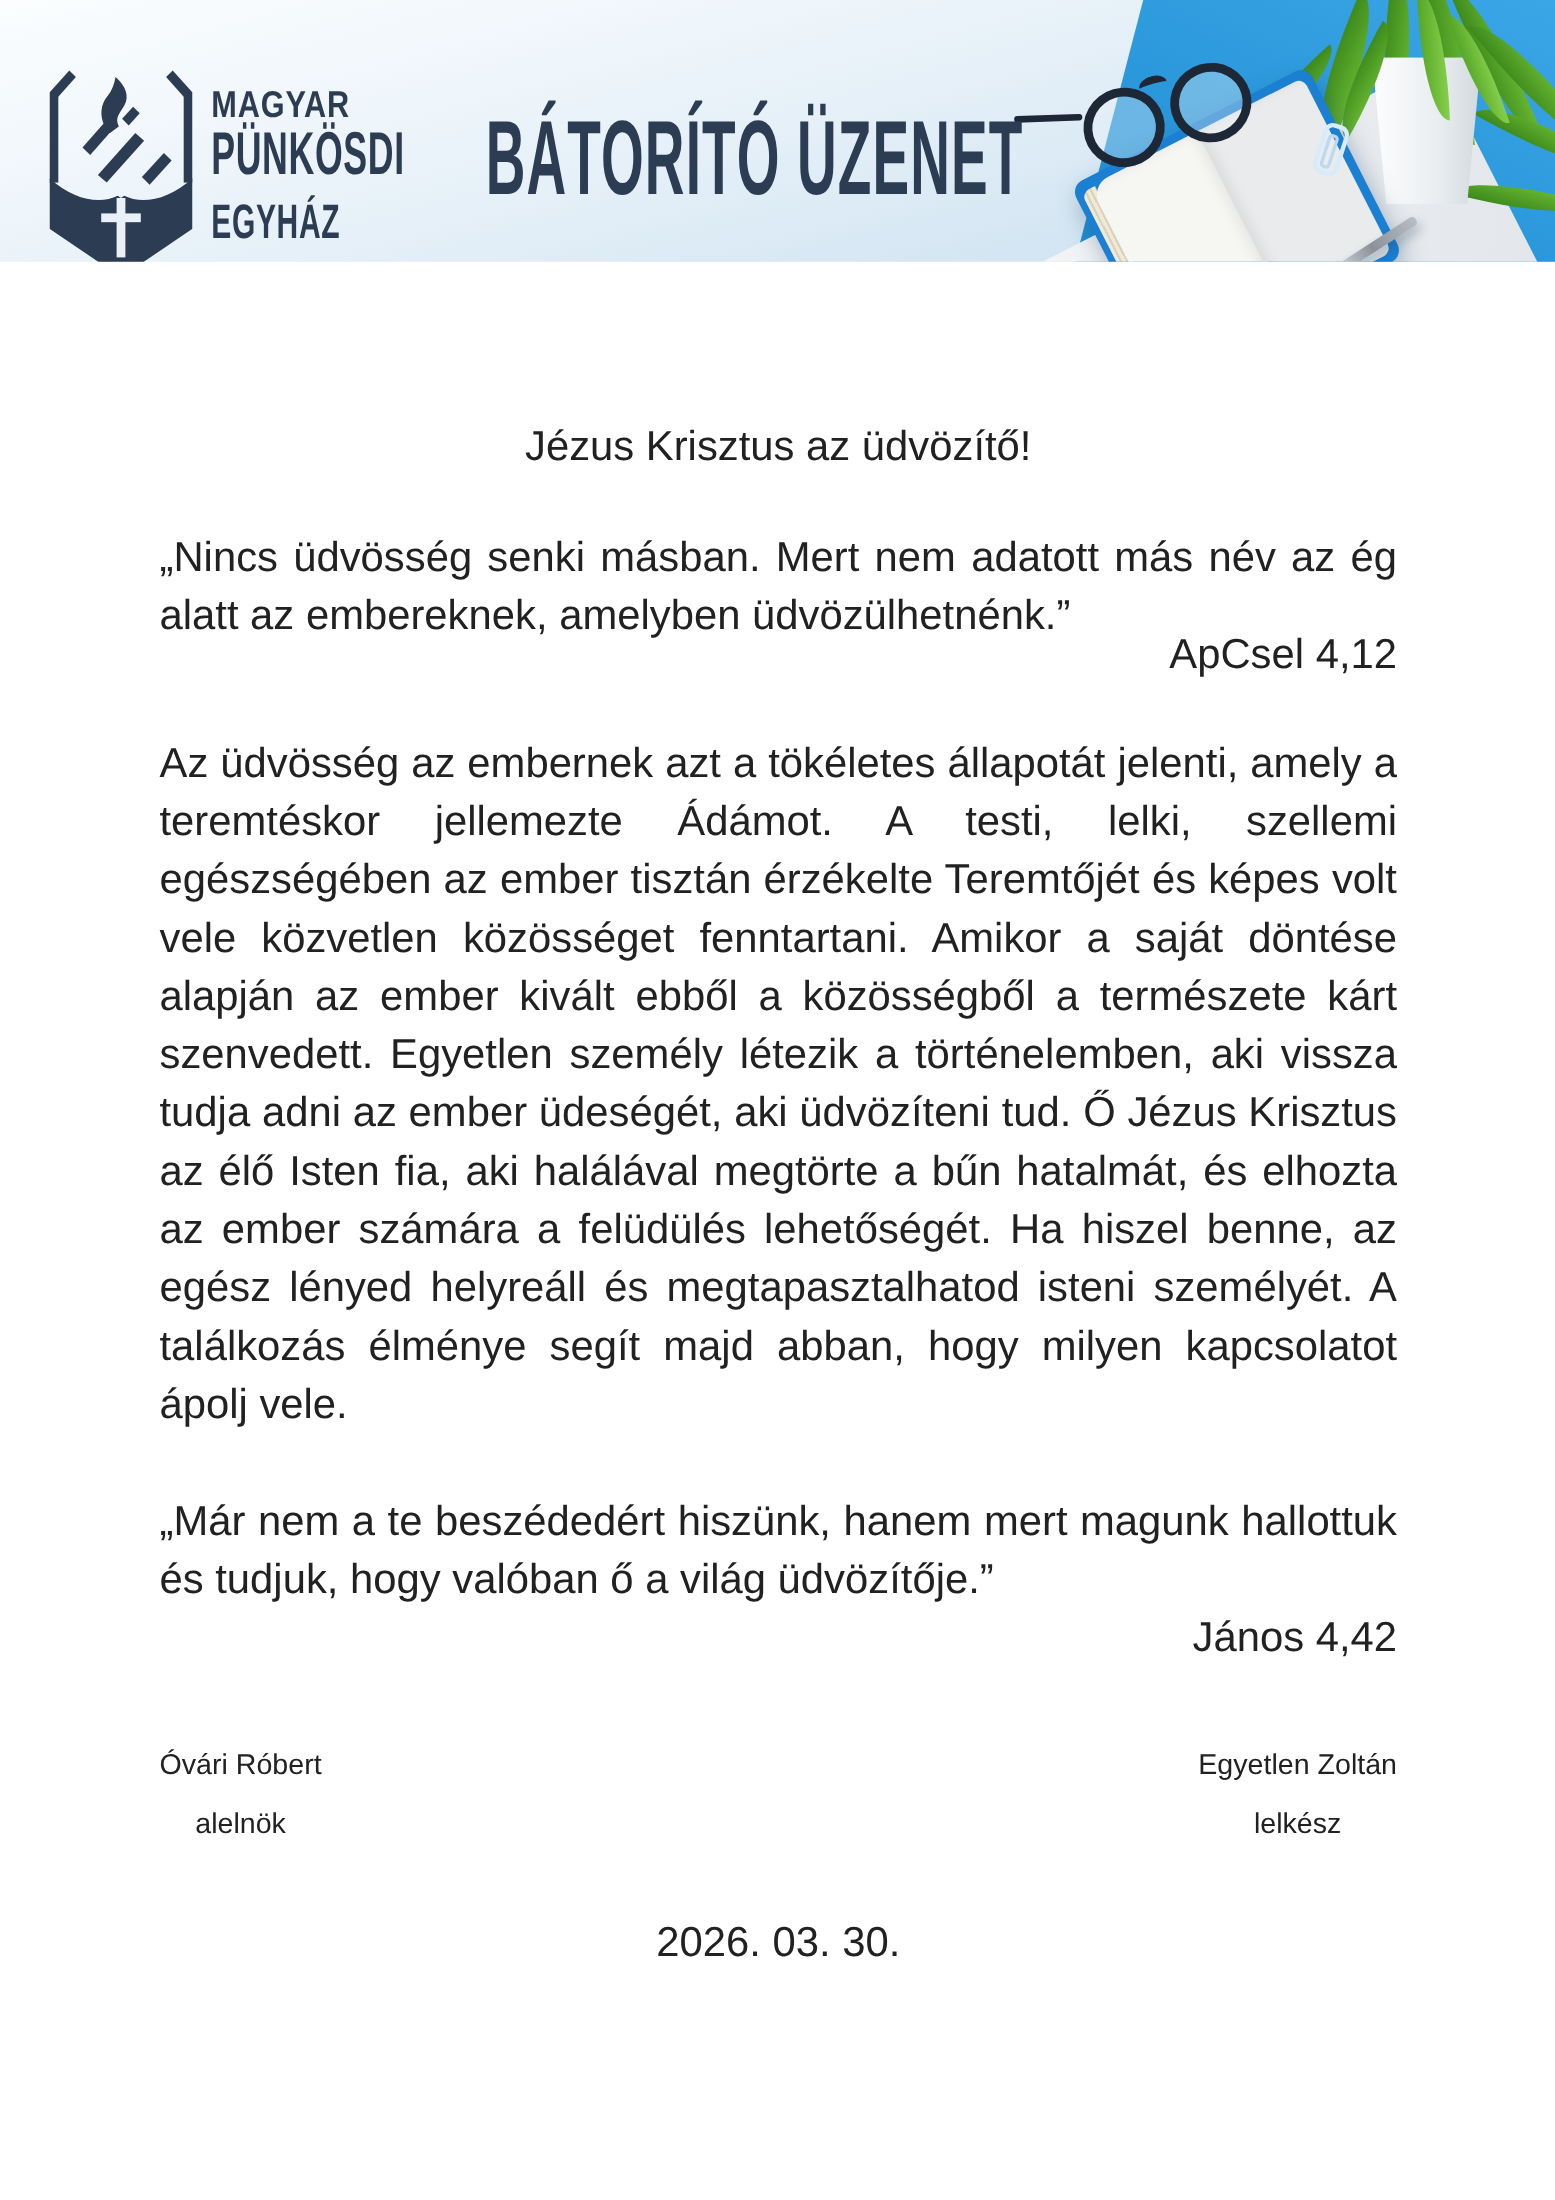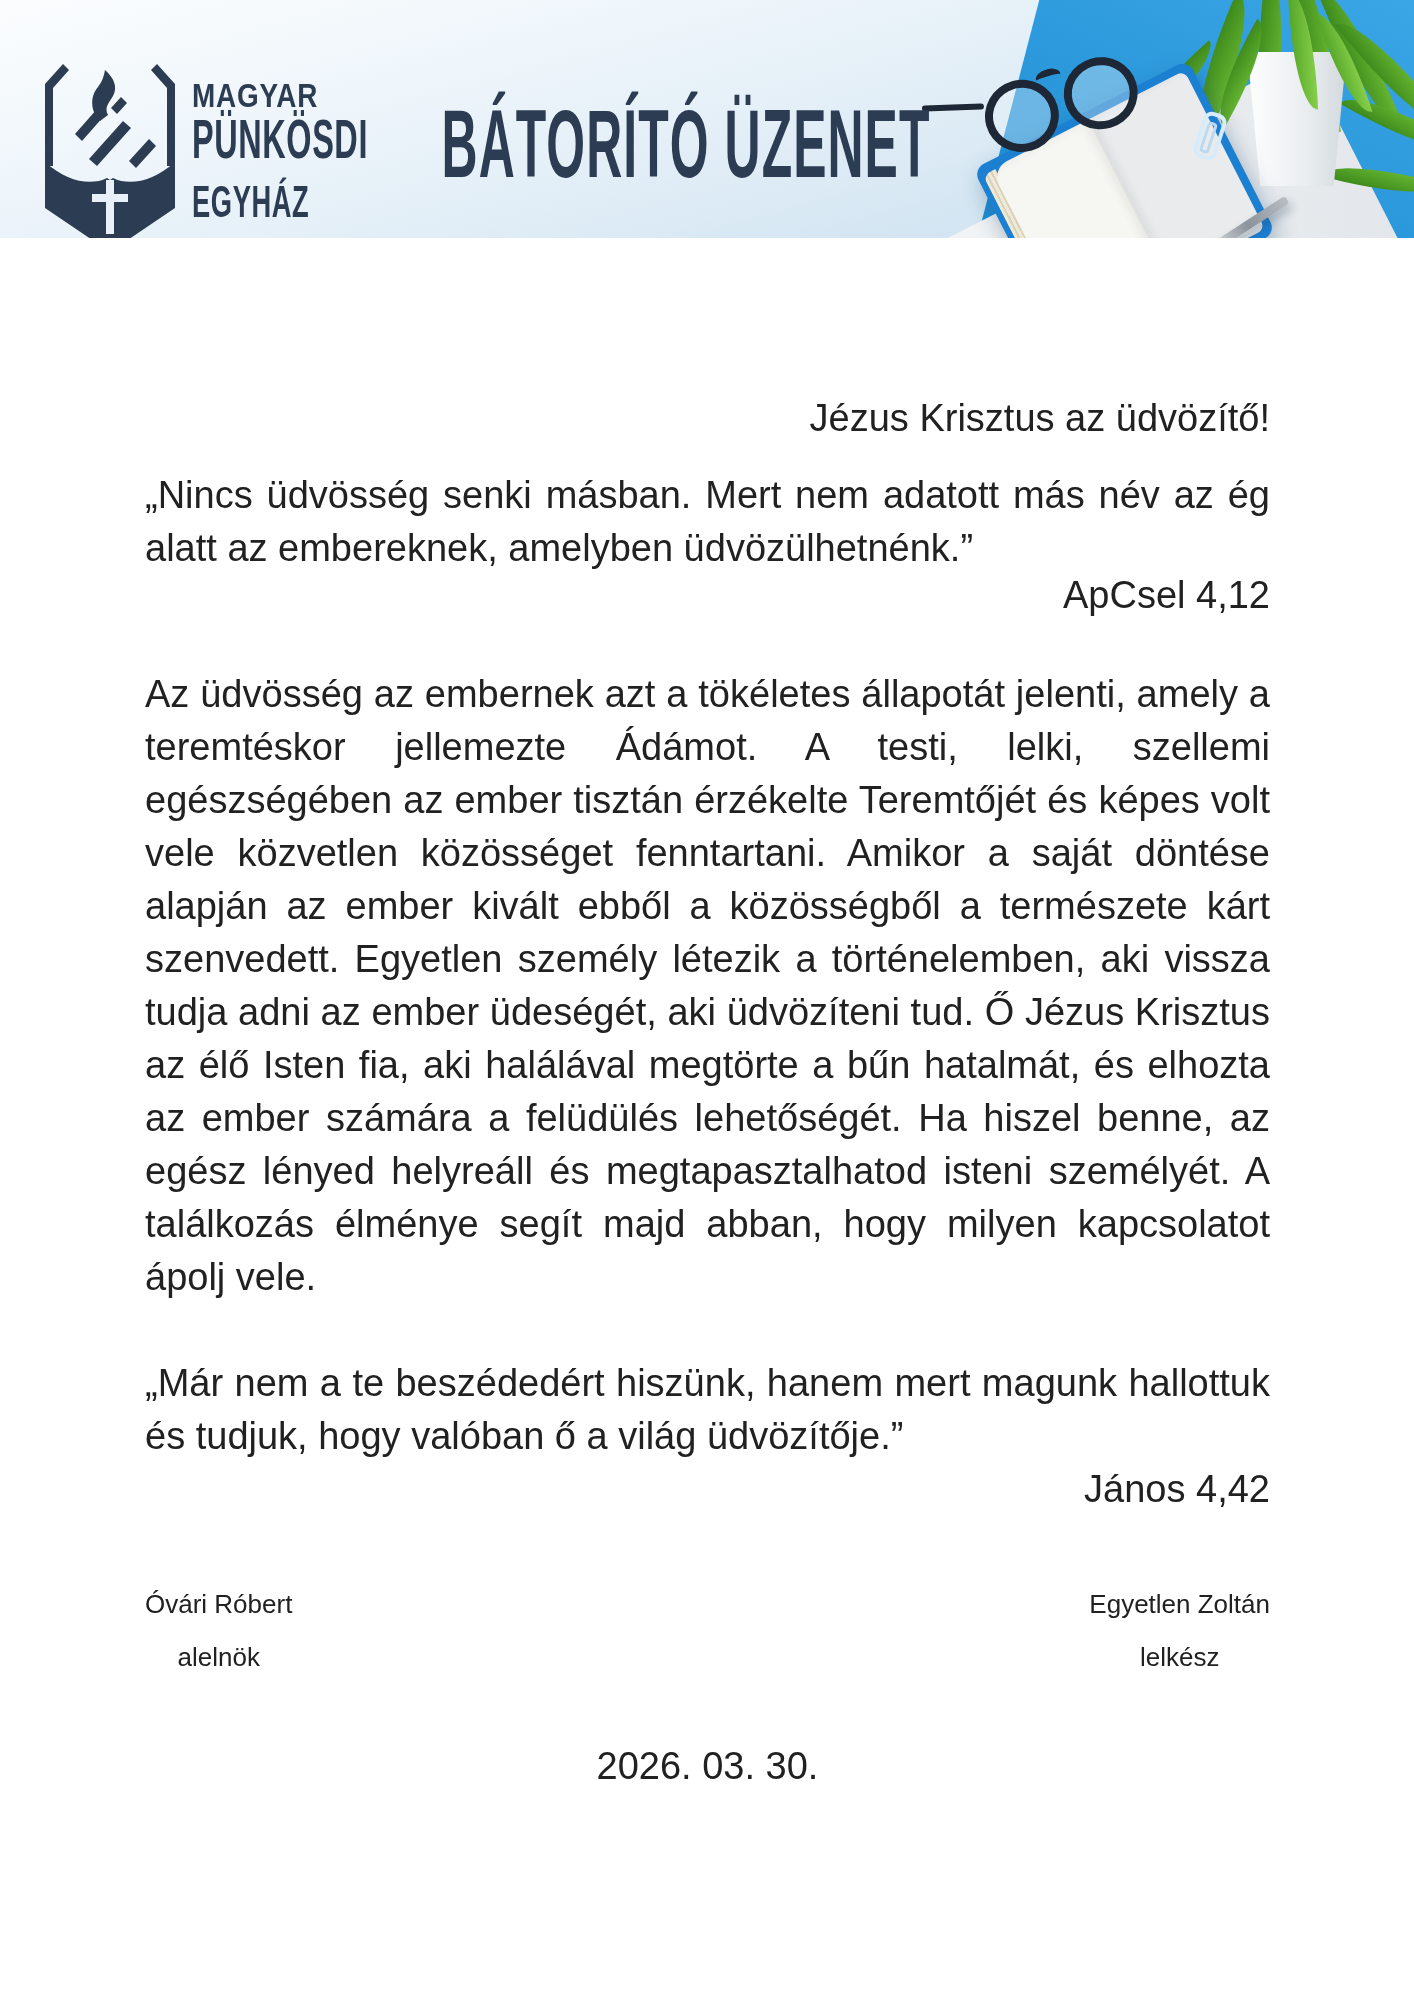--- a/index.html
+++ b/index.html
@@ -127,23 +127,23 @@
       <rect x="47" y="132" width="36" height="8"></rect>
     </g>
   </svg>
   <div class="logo-line logo-magyar">MAGYAR</div>
   <div class="logo-line logo-punkosdi">PÜNKÖSDI</div>
   <div class="logo-line logo-egyhaz">EGYHÁZ</div>
 
   <div class="banner-title">BÁTORÍTÓ ÜZENET</div>
 </div>
 
-<div class="tblock center" style="top:392px;text-align:right;">Jézus Krisztus az üdvözítő!</div>
+<div class="tblock center" style="top:380px;">Jézus Krisztus az üdvözítő!</div>
 
-<div class="tblock just" style="top:469px;">„Nincs üdvösség senki másban. Mert nem adatott más név az ég alatt az embereknek, amelyben üdvözülhetnénk.”</div>
+<div class="tblock just" style="top:481px;">„Nincs üdvösség senki másban. Mert nem adatott más név az ég alatt az embereknek, amelyben üdvözülhetnénk.”</div>
 
 <div class="tblock right" style="top:569px;">ApCsel 4,12</div>
 
 <div class="tblock just" style="top:668px;">Az üdvösség az embernek azt a tökéletes állapotát jelenti, amely a teremtéskor jellemezte Ádámot. A testi, lelki, szellemi egészségében az ember tisztán érzékelte Teremtőjét és képes volt vele közvetlen közösséget fenntartani. Amikor a saját döntése alapján az ember kivált ebből a közösségből a természete kárt szenvedett. Egyetlen személy létezik a történelemben, aki vissza tudja adni az ember üdeségét, aki üdvözíteni tud. Ő Jézus Krisztus az élő Isten fia, aki halálával megtörte a bűn hatalmát, és elhozta az ember számára a felüdülés lehetőségét. Ha hiszel benne, az egész lényed helyreáll és megtapasztalhatod isteni személyét. A találkozás élménye segít majd abban, hogy milyen kapcsolatot ápolj vele.</div>
 
 <div class="tblock just" style="top:1357px;">„Már nem a te beszédedért hiszünk, hanem mert magunk hallottuk és tudjuk, hogy valóban ő a világ üdvözítője.”</div>
 
 <div class="tblock right" style="top:1463px;">János 4,42</div>
 
 <div class="sig left">

